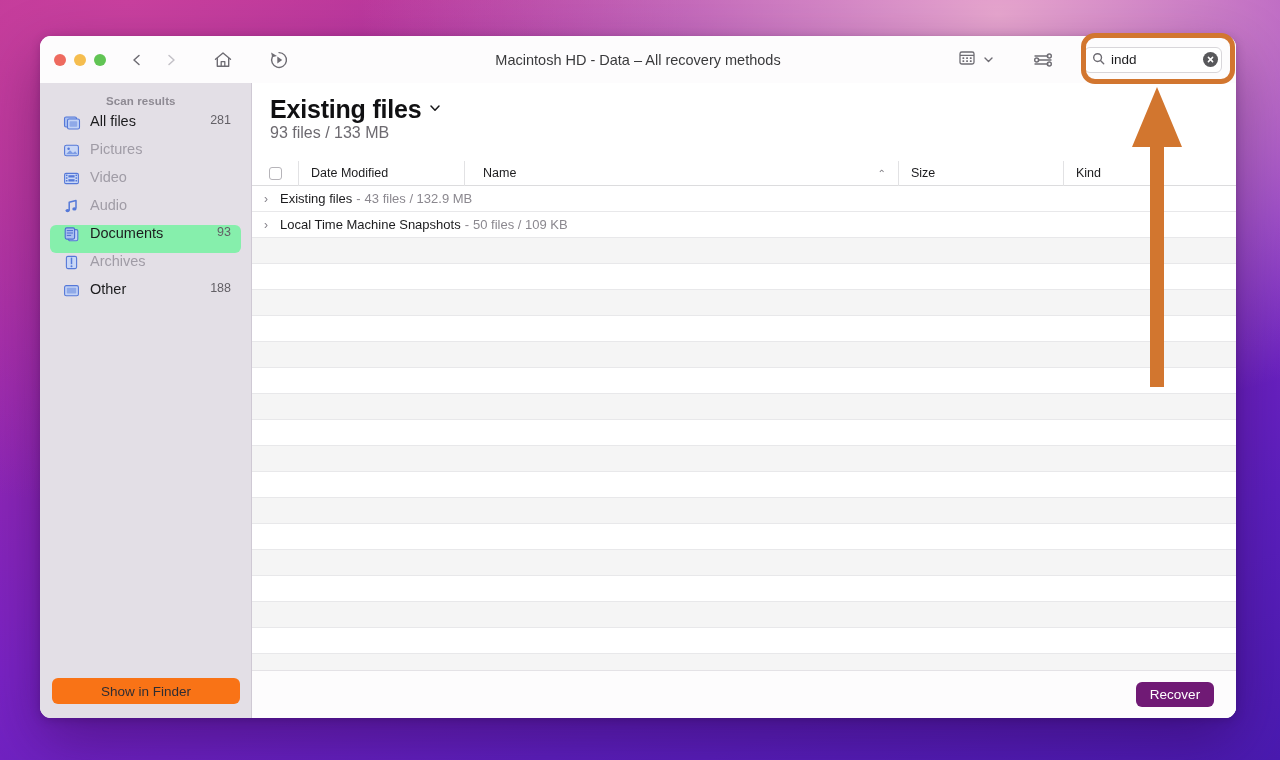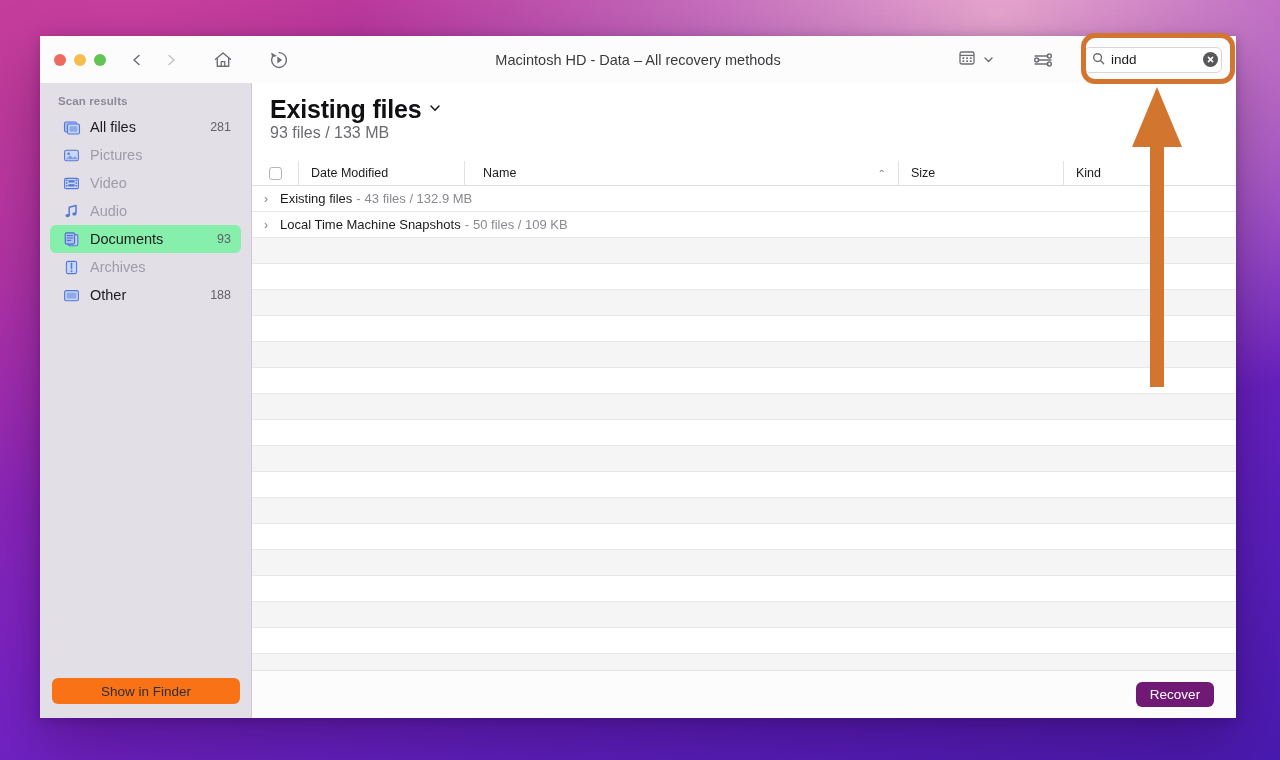--- a/index.html
+++ b/index.html
@@ -20,21 +20,21 @@
       radial-gradient(ellipse 900px 820px at 10% 0%, #c9409f 0%, rgba(201,64,159,0) 62%),
       linear-gradient(160deg, #b8338f 0%, #9a29b0 28%, #7a23c4 55%, #5c1fbe 78%, #4a1ab0 100%);
   }
 
   
   #window {
     position: absolute;
     left: 40px; top: 36px;
     width: 1196px; height: 682px;
     background: #ffffff;
-    border-radius: 0;
+    border-radius: 11px;
     overflow: hidden;
     box-shadow: 0 22px 60px rgba(40,0,60,0.40), 0 2px 10px rgba(40,0,60,0.25);
   }
 
   
   #toolbar {
     position: absolute; left: 0; top: 0;
     width: 1196px; height: 47px;
     background: #fdfcfd;
     display: flex; align-items: center;
@@ -94,25 +94,25 @@
 
   
   #sidebar {
     position: absolute; left: 0; top: 47px;
     width: 212px; height: 635px;
     background: #e3dfe6;
     border-right: 1px solid #cfc9d4;
   }
   #sidebar-header {
     font-size: 11.5px; font-weight: bold; color: #8e8a93;
-    padding: 12px 0 6px 18px; letter-spacing: 0.1px;
+    padding: 12px 0 6px 18px; letter-spacing: 0.1px; margin-left: 48px;
   }
   .side-item {
     height: 28px; margin: 0 10px;
-    display: flex; align-items: center;
+    display: flex; 
     padding: 0 10px 0 12px;
     border-radius: 6px; cursor: default;
   }
   .side-item.selected { background: #86efac; }
   .side-icon { width: 19px; height: 19px; flex: 0 0 auto; margin-right: 9px; display:flex; align-items:center; }
   .side-label { font-size: 14.5px; color: #1c1c1e; flex: 1 1 auto; }
   .side-item.dim .side-label { color: #a09ca6; }
   .side-count { font-size: 12.5px; color: #636066; }
 
   #show-in-finder {

